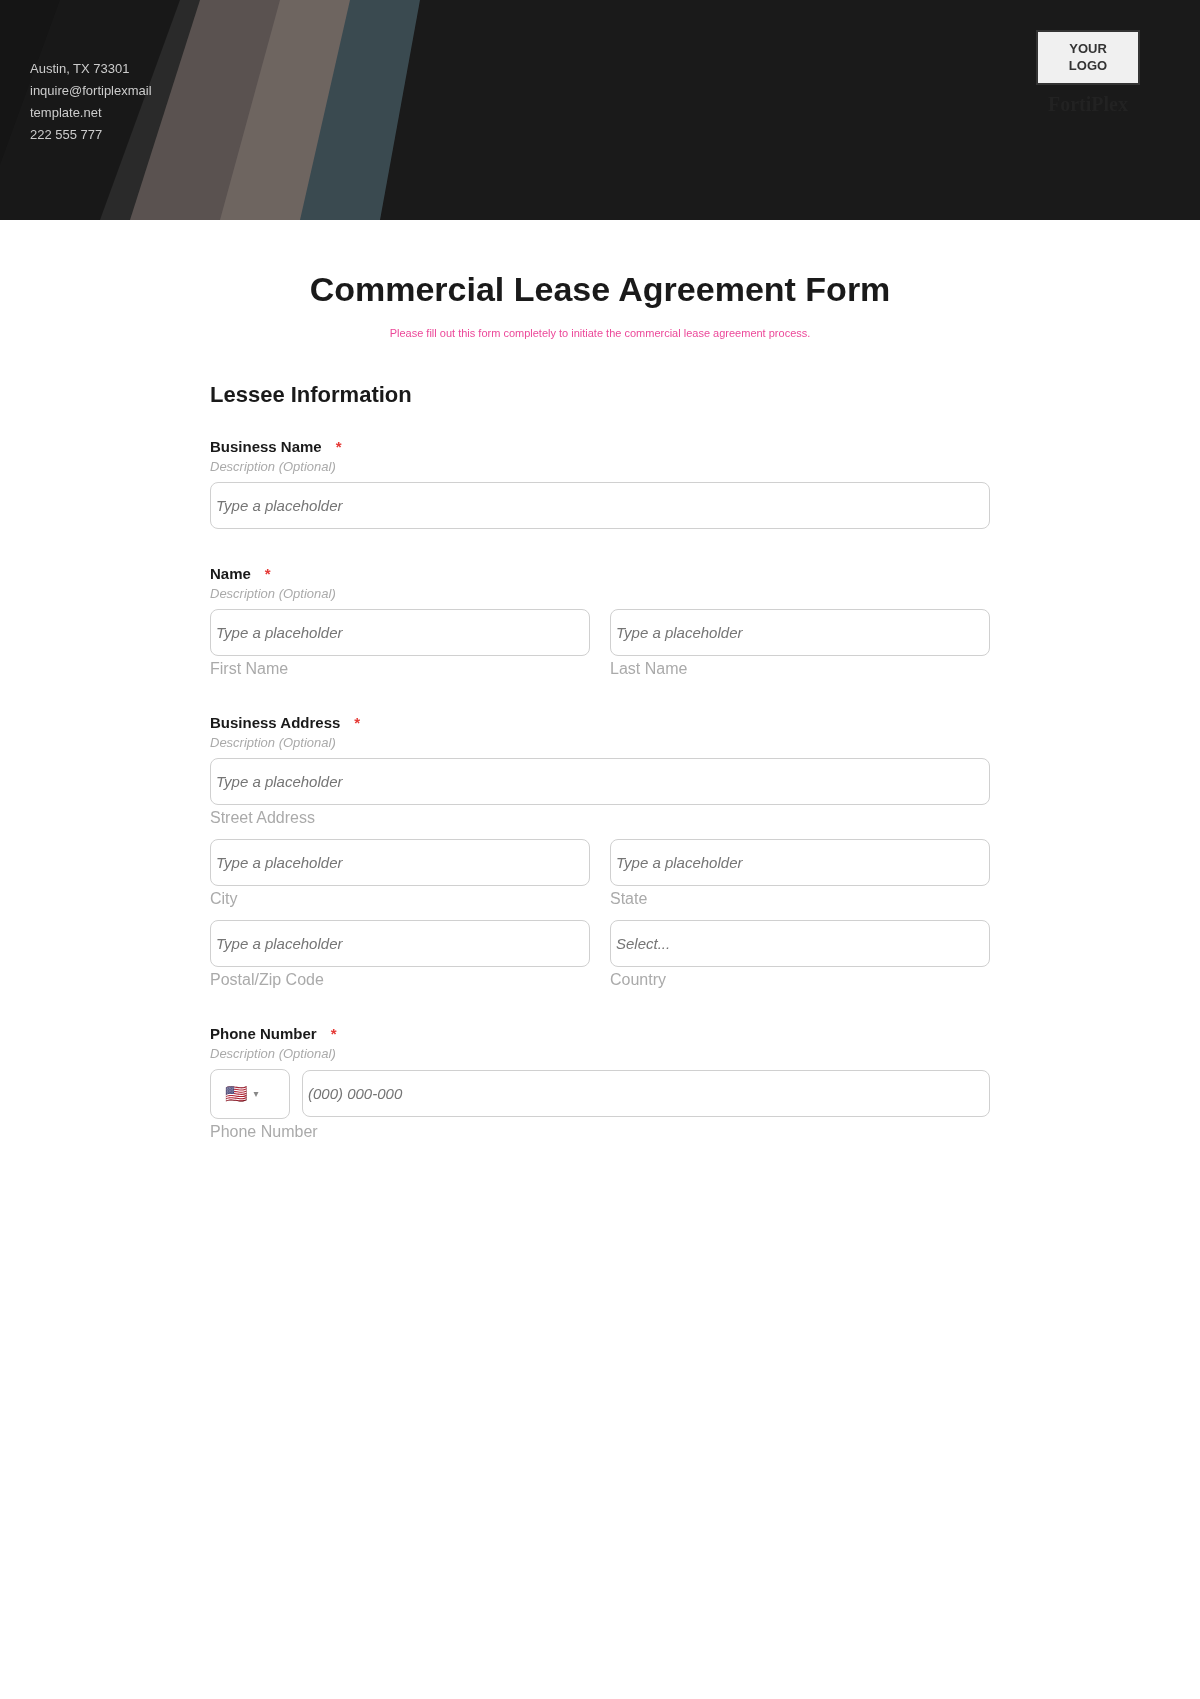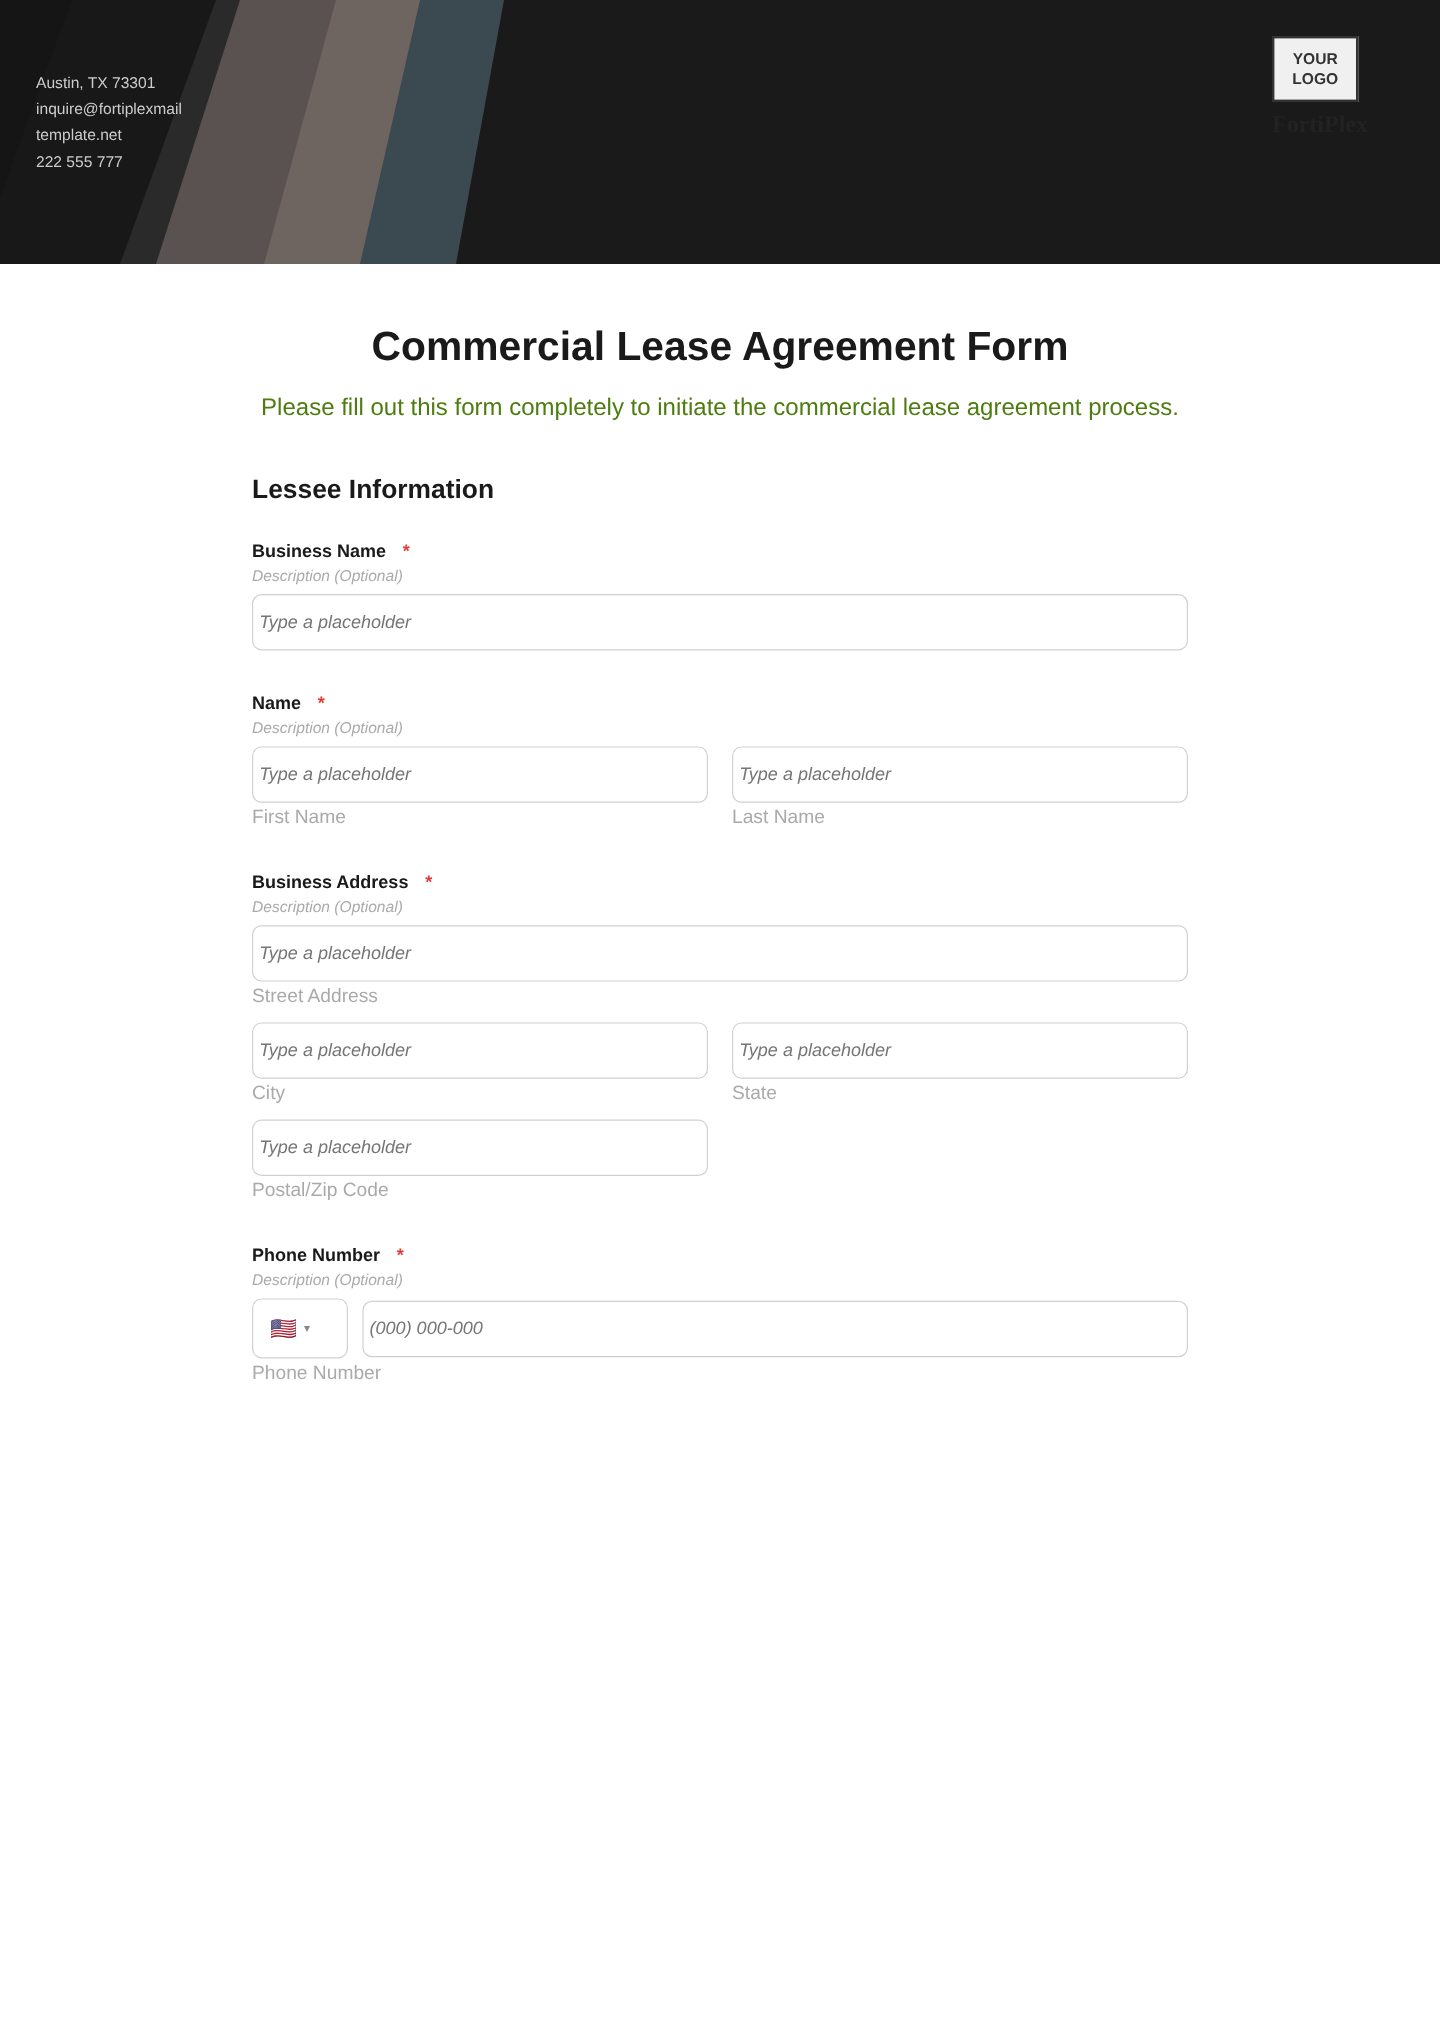--- a/index.html
+++ b/index.html
@@ -35,21 +35,21 @@
 
     .header-logo-area {
       position: absolute;
       right: 60px;
       top: 30px;
       text-align: center;
       z-index: 10;
     }
 
     .logo-box {
-      width: 72px;
+      width: 104px;
       height: 55px;
       border: 2px solid #333;
       background: #f0f0f0;
       display: flex;
       align-items: center;
       justify-content: center;
       font-size: 12px;
       font-weight: bold;
       color: #333;
       line-height: 1.3;
@@ -74,22 +74,22 @@
     .form-title {
       font-size: 34px;
       font-weight: bold;
       color: #1a1a1a;
       text-align: center;
       margin-bottom: 16px;
       margin-top: 10px;
     }
 
     .form-subtitle {
-      font-size: 20px;
-      color: #4d7c0f;
+      font-size: 11px;
+      color: #ec4899;
       text-align: center;
       margin-bottom: 40px;
       line-height: 1.5;
     }
 
     .section-title {
       font-size: 22px;
       font-weight: bold;
       color: #1a1a1a;
       margin-bottom: 30px;
@@ -294,20 +294,24 @@
         <input class="form-input" type="text" placeholder="Type a placeholder" style="">
         <div class="field-sublabel">State</div>
       </div>
     </div>
 
     <div class="two-col">
       <div>
         <input class="form-input" type="text" placeholder="Type a placeholder" style="">
         <div class="field-sublabel">Postal/Zip Code</div>
       </div>
+      <div>
+        <input class="form-input" type="text" placeholder="Select..." style="">
+        <div class="field-sublabel">Country</div>
+      </div>
     </div>
   </div>
 
   <div class="field-group">
     <div class="field-label">
       <span>Phone Number</span>
       <span class="required-star">*</span>
     </div>
     <div class="field-description">Description (Optional)</div>
     <div class="phone-row">

